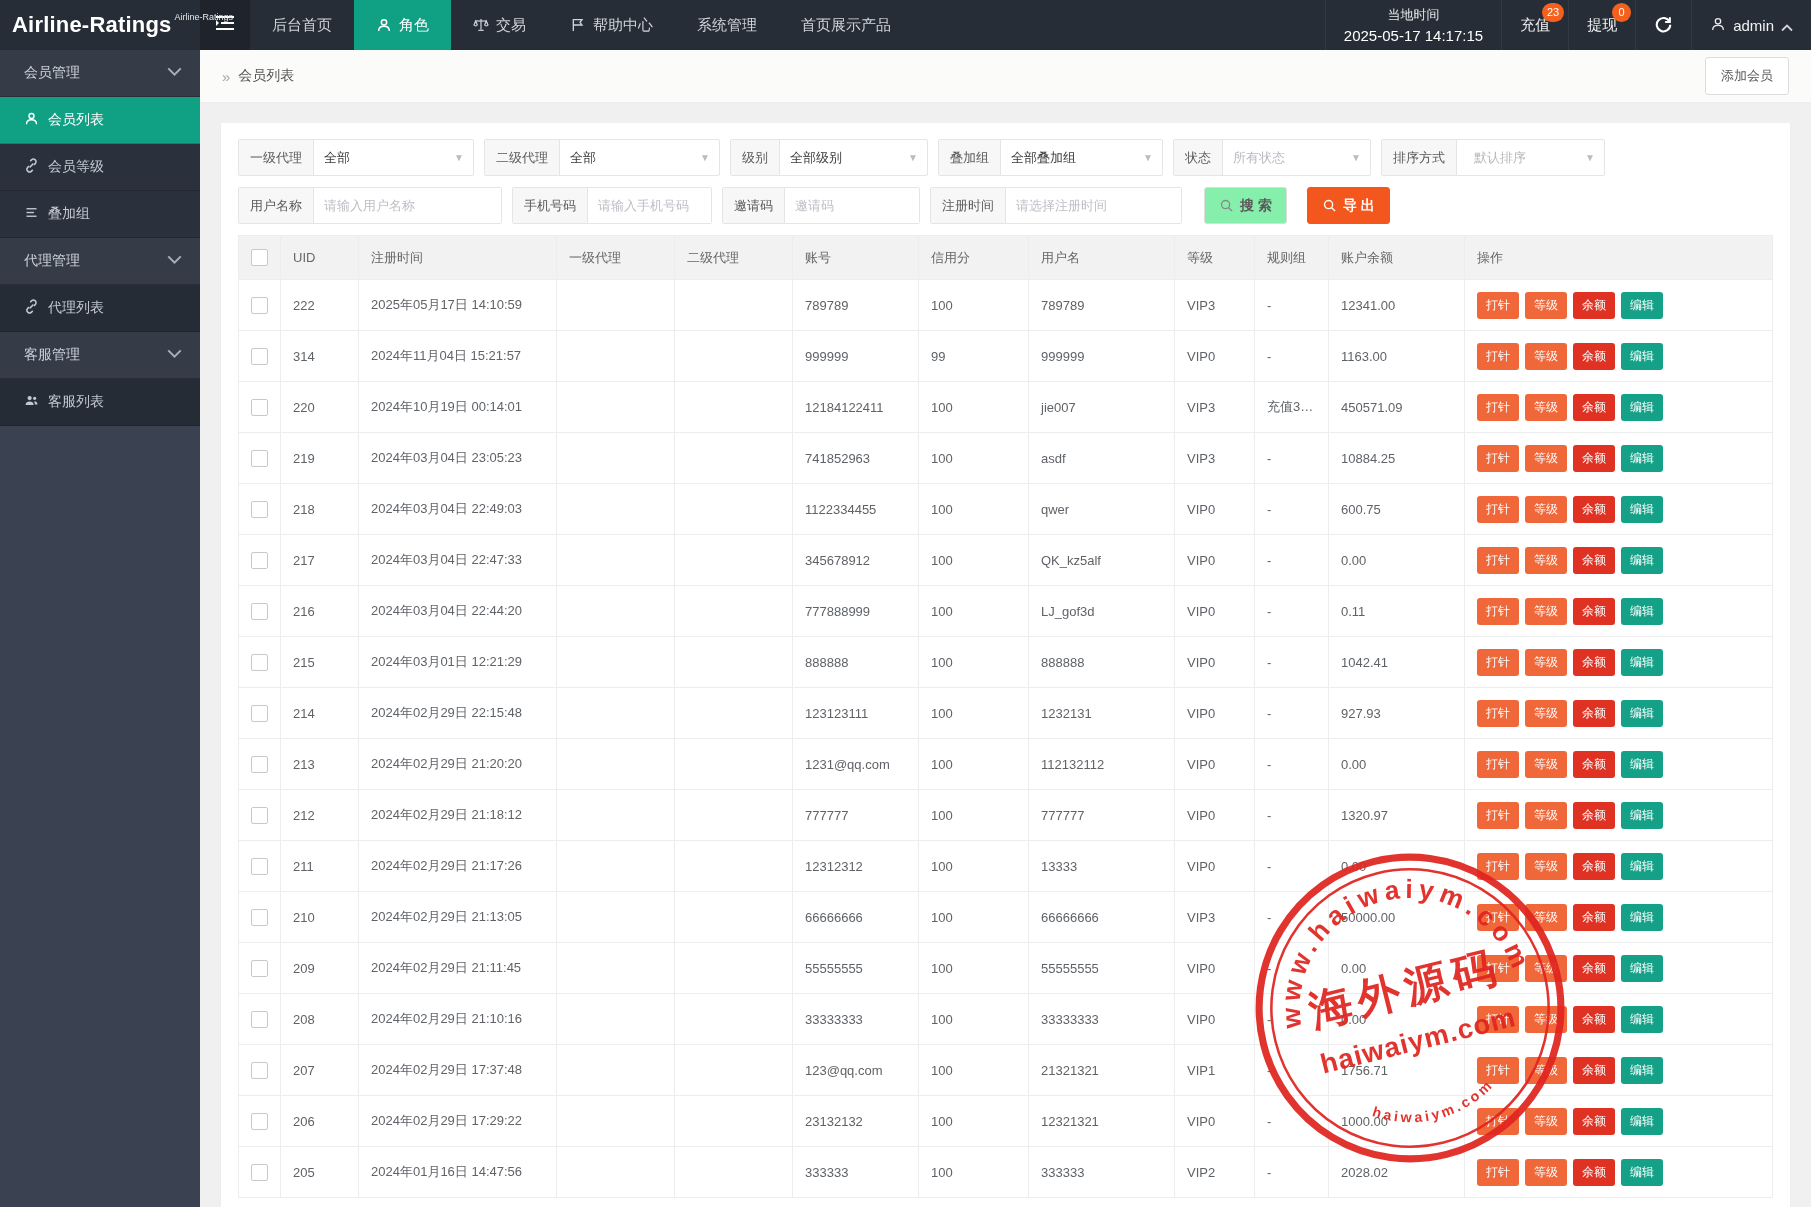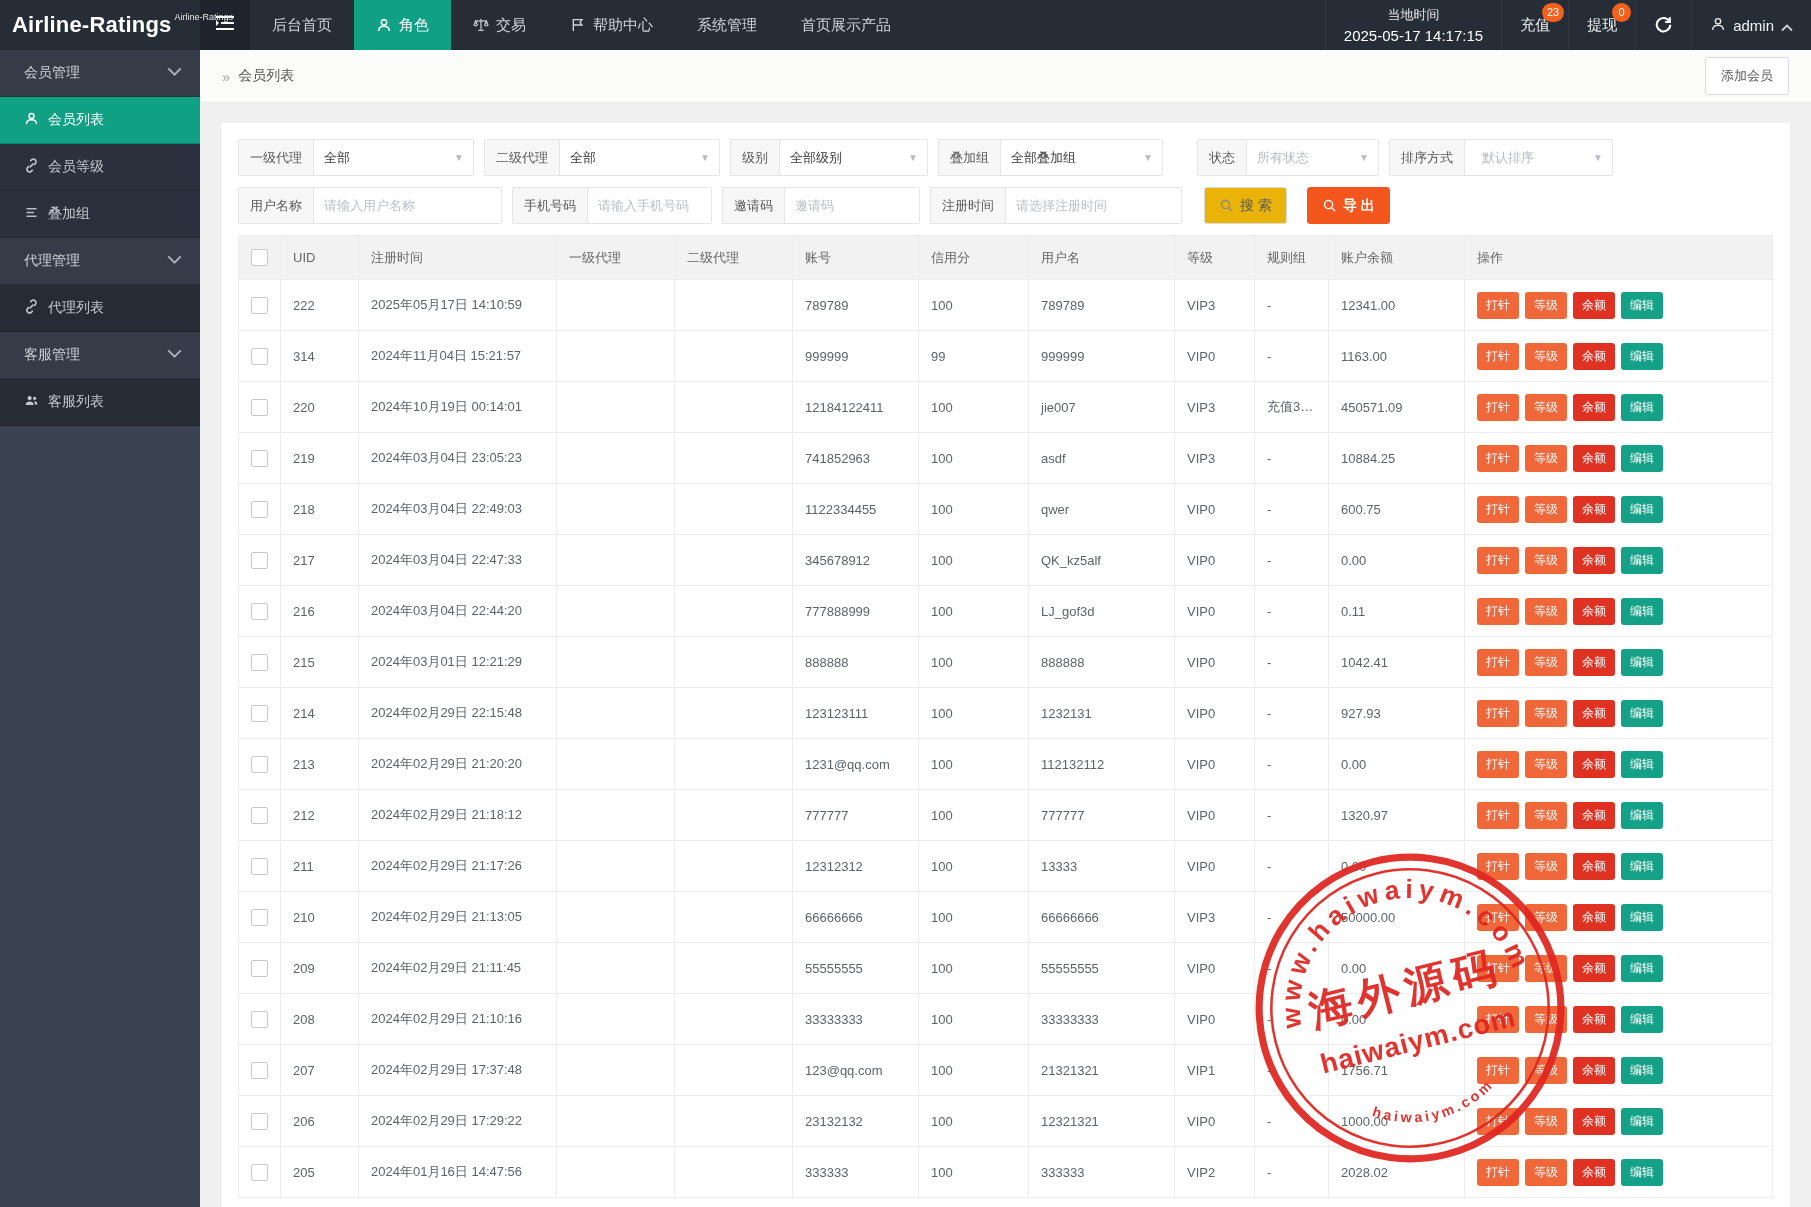--- a/index.html
+++ b/index.html
@@ -65,21 +65,21 @@
   .fgroup .flabel { display:flex; align-items:center; padding:0 11px; background:#f7f7f7;
     border-right:1px solid #e5e5e5; color:#5a5a5a; font-size:13px; white-space:nowrap; }
   .fgroup .fvalue { display:flex; align-items:center; padding:0 10px; font-size:13px; color:#3c3c3c;
     flex:1; cursor:pointer; white-space:nowrap; }
   .fgroup .fvalue.muted { color:#b6b9bf; }
   .fgroup .fcaret { display:flex; align-items:center; padding-right:9px; color:#b9bcc2; font-size:10px; }
   .fgroup input { border:none; outline:none; flex:1; padding:0 10px; font-size:13px; color:#3c3c3c;
     min-width:0; font-family:inherit; }
   .fgroup input::placeholder { color:#bcbfc5; }
   .btn { display:flex; align-items:center; gap:6px; height:37px; padding:0 14px; border-radius:3px;
-    font-size:14px; cursor:pointer; border:1px solid #dcdcdc; background:#eab308; color:#5a5a5a; }
+    font-size:14px; cursor:pointer; border:1px solid #dcdcdc; background:#86efac; color:#5a5a5a;font-weight:bold; }
   .btn svg { width:15px; height:15px; }
   .btn.export { background:var(--export); border-color:var(--export); color:#fff; font-weight:bold; margin-left:10px; }
   .search-btn { margin-left:12px; }
 
   
   table { width:100%; border-collapse:collapse; table-layout:fixed; margin-top:5px;border-radius:27px; }
   th, td { border:1px solid #ededed; font-weight:normal; text-align:left; padding:0 12px;
     font-size:13px; overflow:hidden; white-space:nowrap; text-overflow:ellipsis; }
   th { background:#f2f2f2; color:#666; height:44px; }
   td { color:#5f6368; height:51px; background:#fff; }
@@ -296,21 +296,21 @@
           <div class="fgroup" style="width: 198px;">
     <span class="flabel">级别</span>
     <span class="fvalue">全部级别</span>
     <span class="fcaret">▼</span>
   </div>
           <div class="fgroup" style="width: 225px;">
     <span class="flabel">叠加组</span>
     <span class="fvalue">全部叠加组</span>
     <span class="fcaret">▼</span>
   </div>
-          <div class="fgroup" style="width: 182px; margin-left: 24px;">
+          <div class="fgroup" style="width: 198px;">
     <span class="flabel">状态</span>
     <span class="fvalue muted">所有状态</span>
     <span class="fcaret">▼</span>
   </div>
           <div class="fgroup" style="width: 224px; gap: 7px;">
     <span class="flabel">排序方式</span>
     <span class="fvalue muted">默认排序</span>
     <span class="fcaret">▼</span>
   </div>
         </div>

